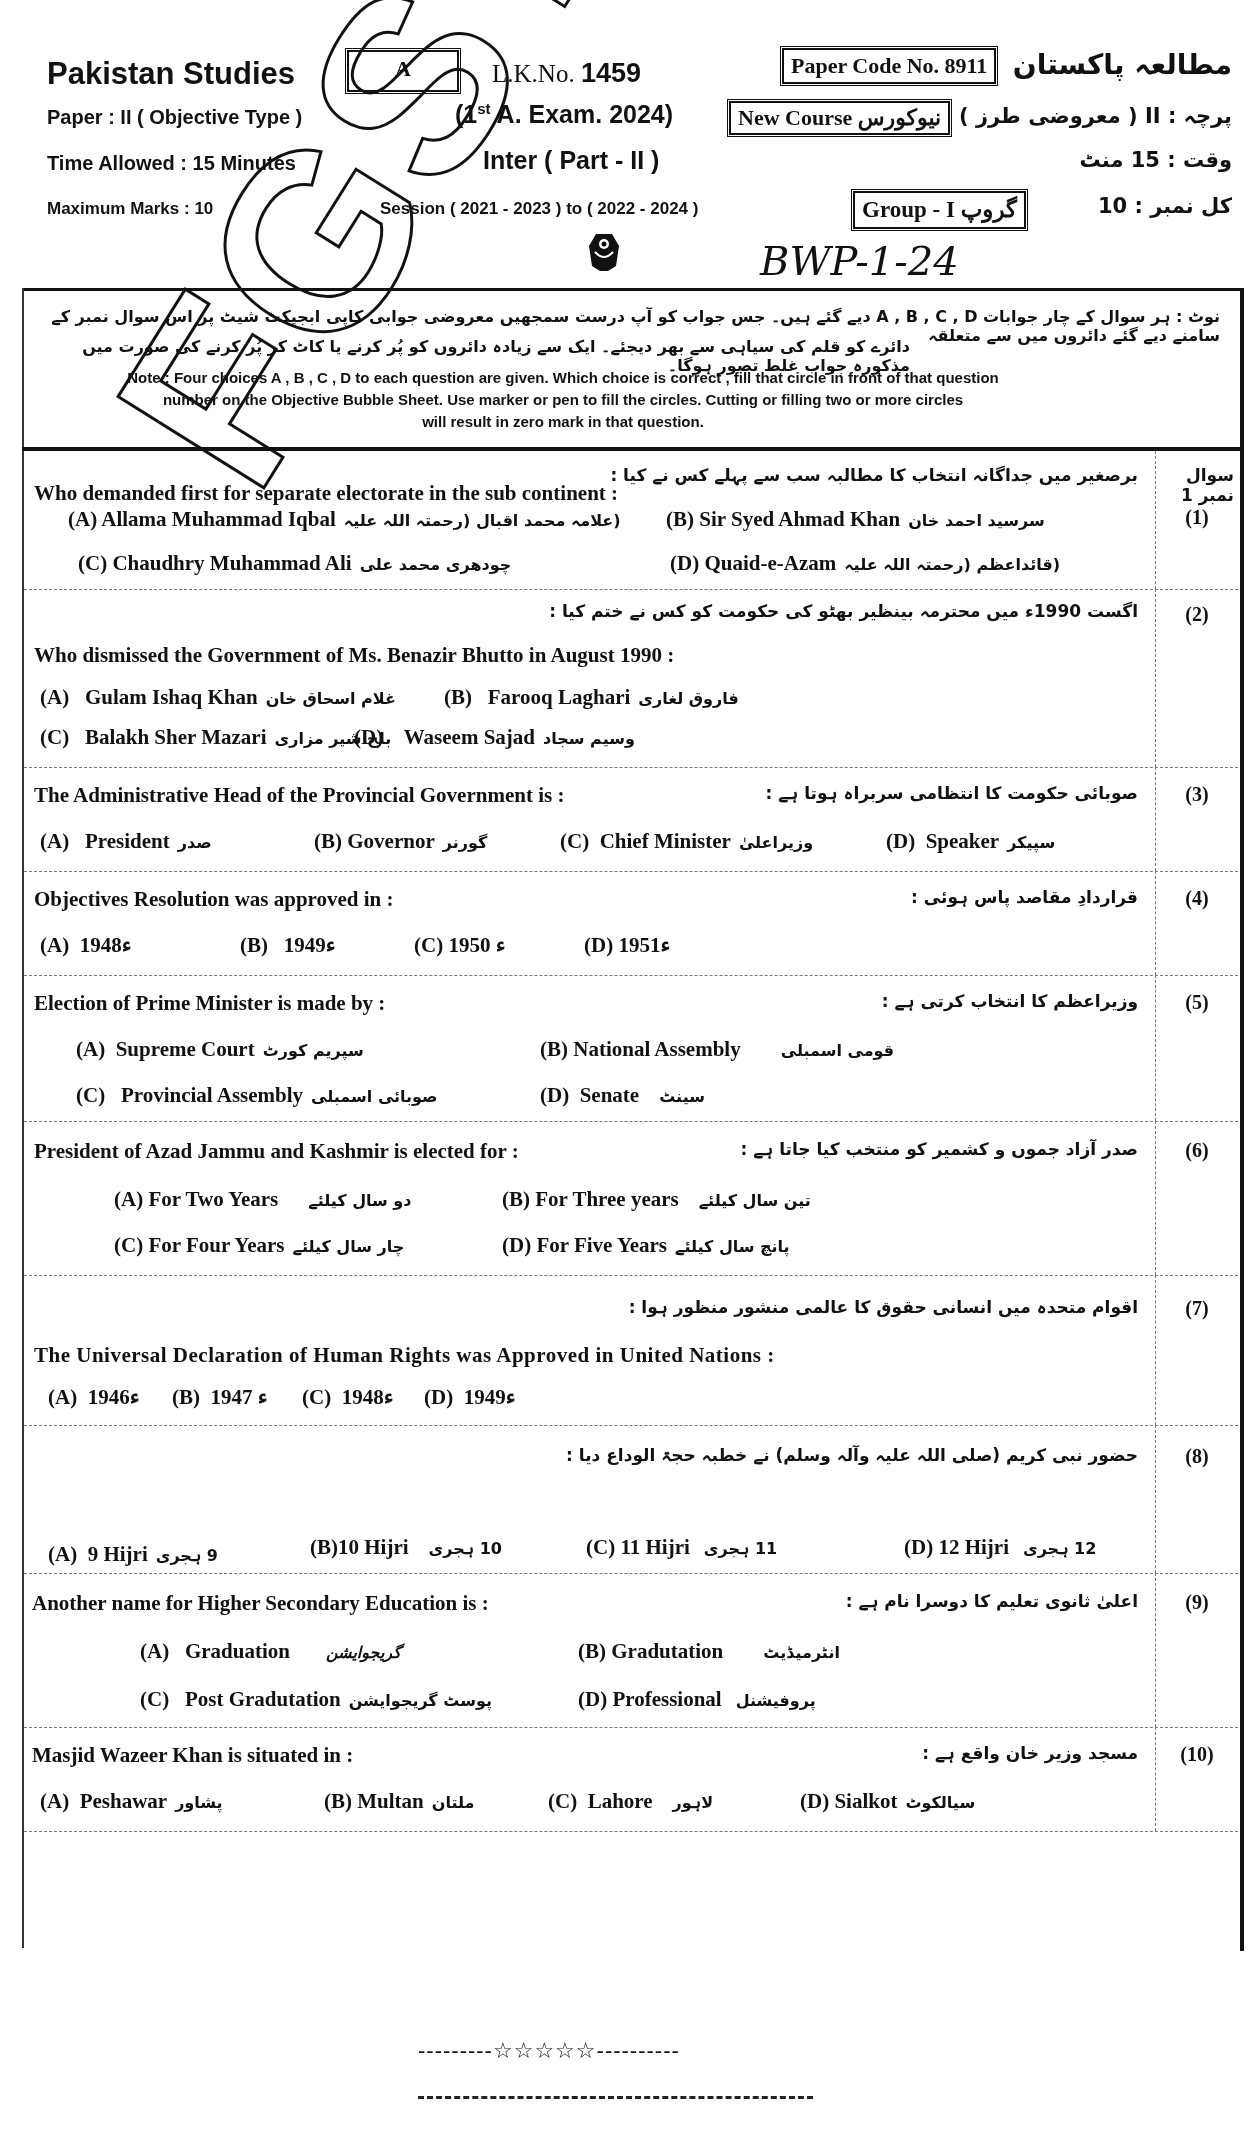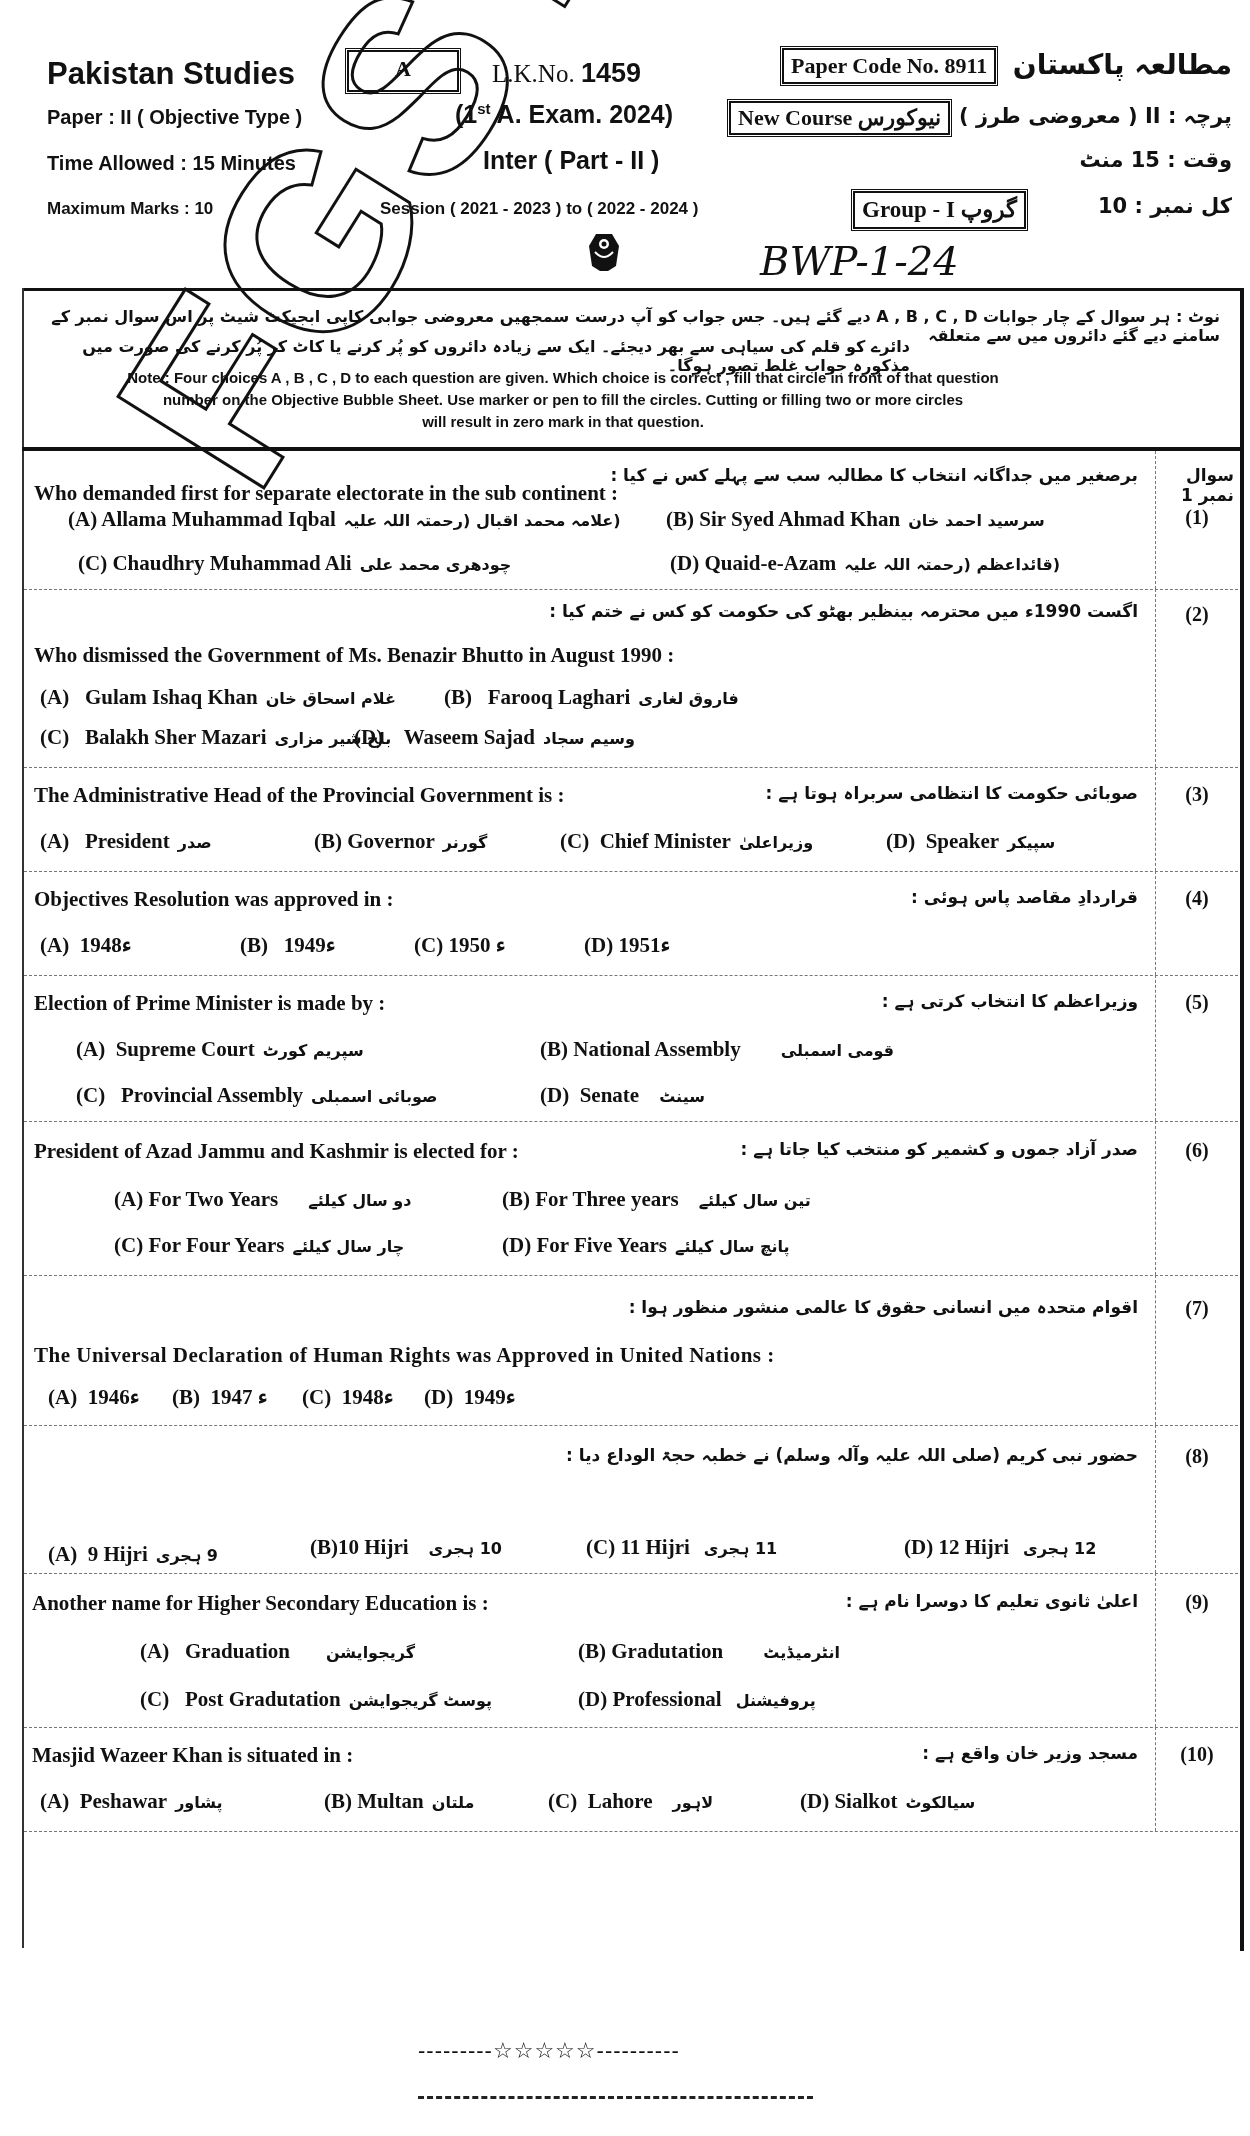--- a/index.html
+++ b/index.html
@@ -198,21 +198,21 @@
   <div class="opt" style="left:562px; top:110px;"><span>(C)</span> <span>11 Hijri</span><span class="u" style="margin-left:14px;">11 ہجری</span></div>
   <div class="opt" style="left:880px; top:110px;"><span>(D)</span> <span>12 Hijri</span><span class="u" style="margin-left:14px;">12 ہجری</span></div>
 </div>
 
 <div class="q-row serif" style="top:1573px; height:154px;">
   <div class="q-num-col">
     <div class="q-num" style="top:18px;">(9)</div>
   </div>
   <div class="q-urdu urdu" style="top:18px;">اعلیٰ ثانوی تعلیم کا دوسرا نام ہے :</div>
   <div class="q-en" style="top:18px; left:8px;">Another name for Higher Secondary Education is  :</div>
-  <div class="opt" style="left:116px; top:66px;"><span>(A)</span>&nbsp;&nbsp; <span>Graduation</span><span class="u" style="margin-left:36px;">گریجوایشن</span></div>
+  <div class="opt" style="left:116px; top:66px;"><span>(A)</span>&nbsp;&nbsp; <span>Graduation</span><span class="u" style="margin-left:36px;font-style:italic;">گریجوایشن</span></div>
   <div class="opt" style="left:554px; top:66px;"><span>(B)</span> <span>Gradutation</span><span class="u" style="margin-left:40px;">انٹرمیڈیٹ</span></div>
   <div class="opt" style="left:116px; top:114px;"><span>(C)</span>&nbsp;&nbsp; <span>Post Gradutation</span><span class="u">پوسٹ گریجوایشن</span></div>
   <div class="opt" style="left:554px; top:114px;"><span>(D)</span> <span>Professional</span><span class="u" style="margin-left:14px;">پروفیشنل</span></div>
 </div>
 
 <div class="q-row serif" style="top:1727px; height:104px;">
   <div class="q-num-col">
     <div class="q-num" style="top:16px;">(10)</div>
   </div>
   <div class="q-urdu urdu" style="top:16px;">مسجد وزیر خان واقع ہے :</div>

